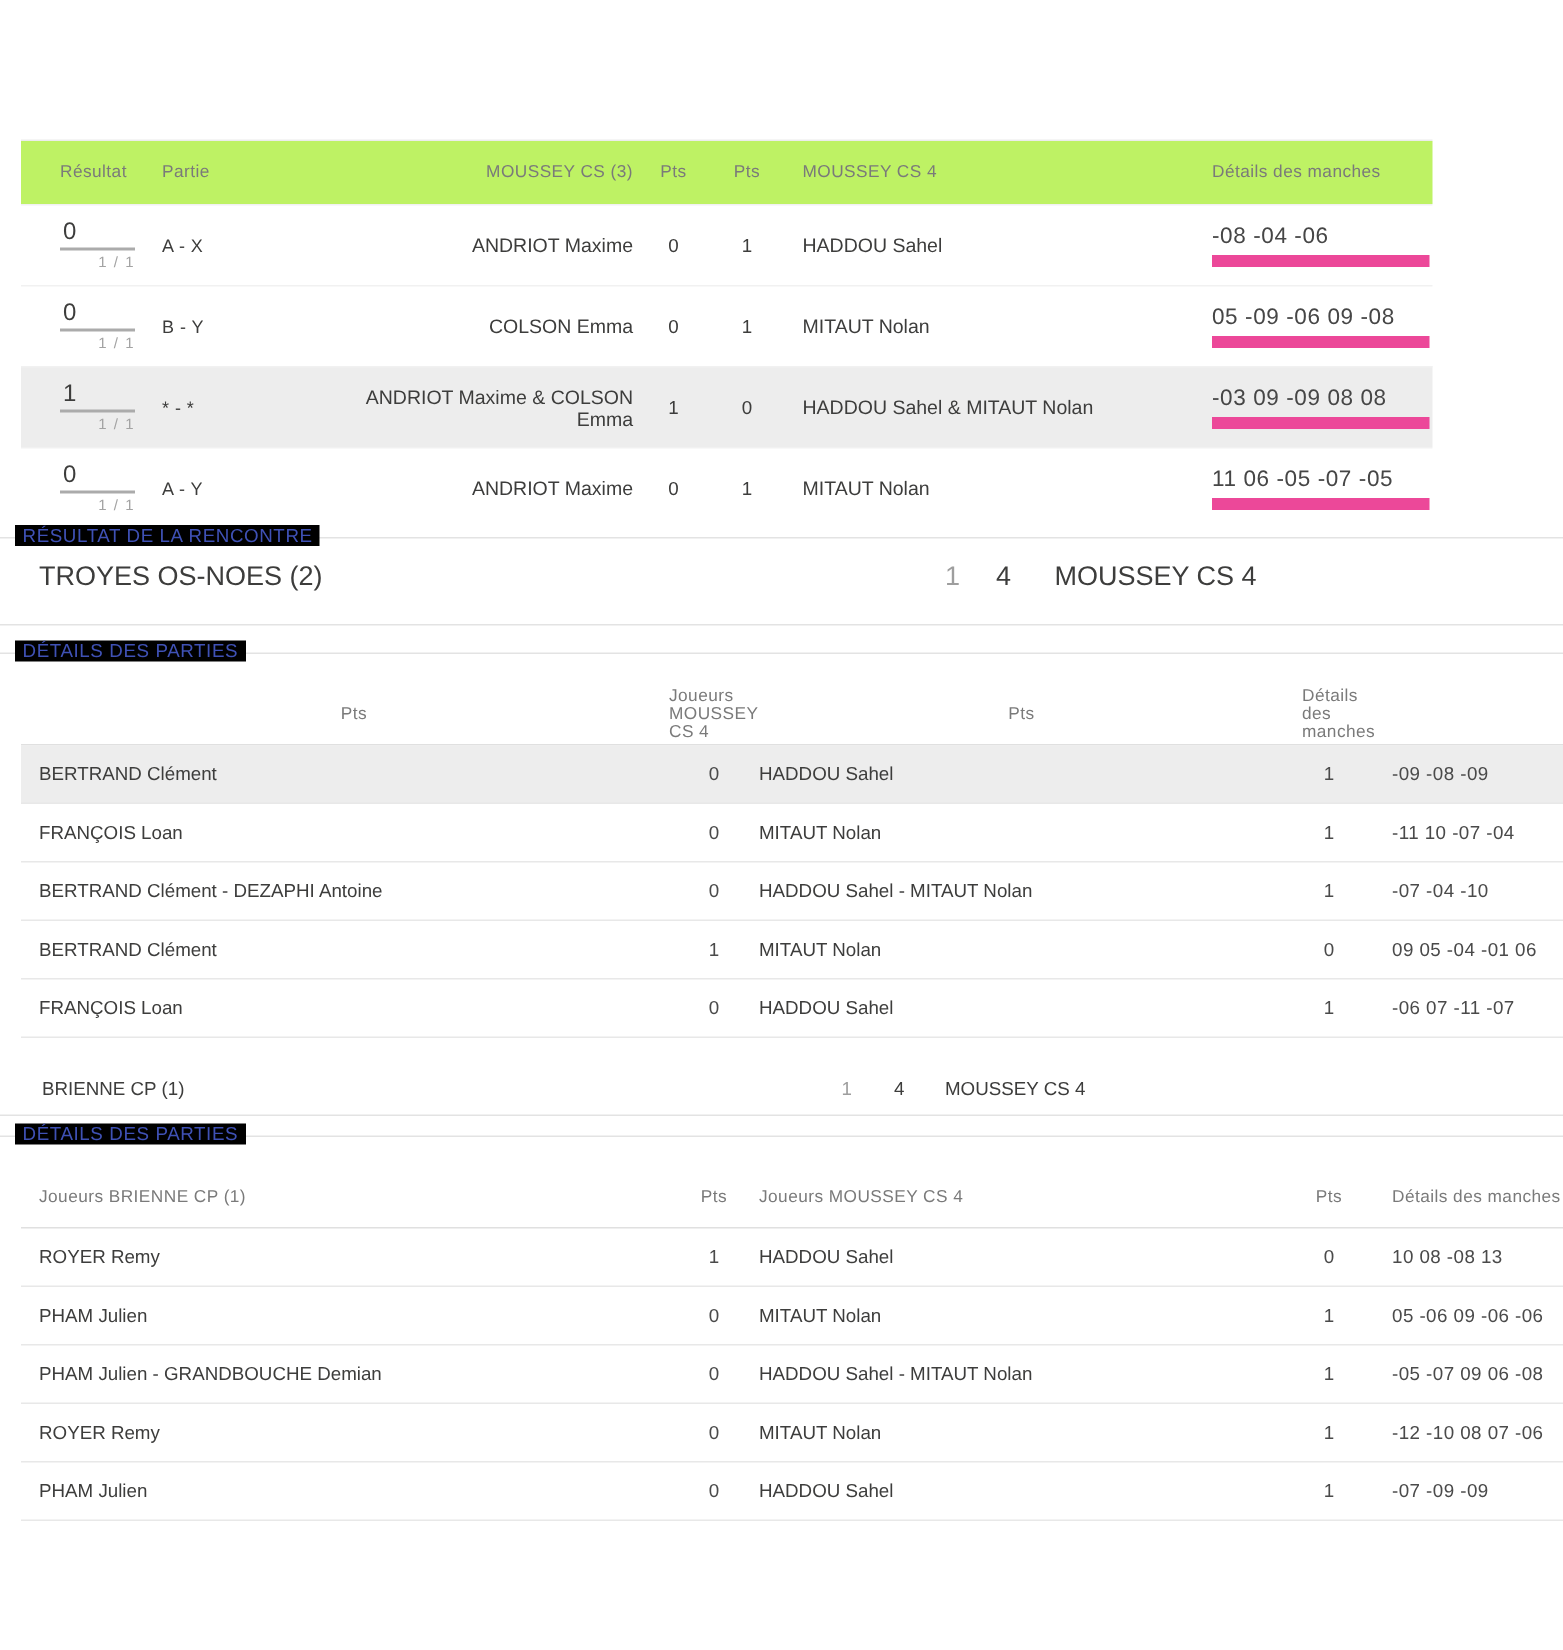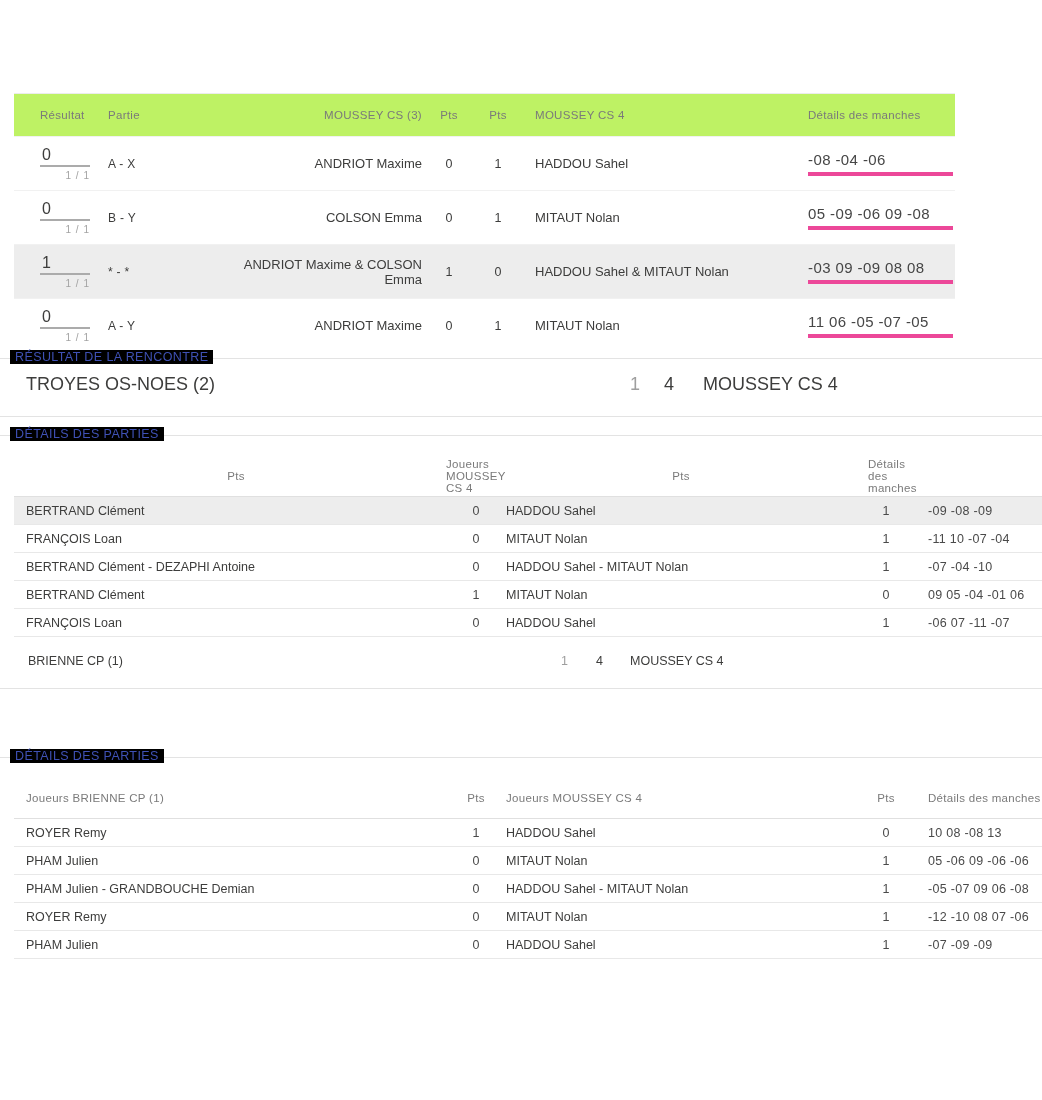--- a/index.html
+++ b/index.html
@@ -16,43 +16,43 @@
   .tt-row { height:54px; border-top:1px solid #f1f1f1; }
   .tt-row.hl { background:#ededed; }
   .res { width:50px; }
   .res .num { font-size:16px; color:#3d3d3c; padding:0 2px 1px 2px; border-bottom:2px solid #ababab; line-height:1.15; }
   .res .sub { text-align:right; font-size:10px; color:#a3a3a3; padding-top:3px; letter-spacing:1px; }
   .partie { font-size:12px; color:#3d3d3c; letter-spacing:.3px; }
   .pa { text-align:right; font-size:13px; color:#3d3d3c; }
   .pts { text-align:center; font-size:12.5px; color:#3d3d3c; }
   .pb { padding-left:15px; font-size:13px; color:#3d3d3c; }
   .det { padding-left:15px; padding-right:2px; align-self:center; }
-  .det .val { font-size:15px; color:#464646; letter-spacing:.4px; border-bottom:4px solid #ec4899; padding-bottom:4px; }
+  .det .val { font-size:15px; color:#464646; letter-spacing:.4px; border-bottom:8px solid #ec4899; padding-bottom:4px; }
 
   
   .section { position:absolute; left:0; width:1042px; border-top:1px solid #e3e3e3; }
   .legend { position:absolute; top:-9px; left:10px; background:#000000; padding:0 5px; font-size:12.5px; font-weight:500; color:#3F51B5; letter-spacing:.4px; }
   .s1 { top:358px; height:59px; border-bottom:1px solid #e3e3e3; }
   .s2 { top:435px; border-bottom:1px solid #e3e3e3; }
   .s3 { top:757px; }
   .score-line span { position:absolute; top:15px; font-size:18px; color:#3d3d3c; }
   .score-light { color:#9e9e9e !important; }
 
   
   .dt { margin:19px 0 0 14px; width:1028px; }
   .dt-grid { display:grid; grid-template-columns:420px 60px 350px 60px 1fr; padding-left:12px; align-items:center; }
   .dt-header { height:42px; color:#7a7a7a; font-size:11.5px; letter-spacing:.3px; border-bottom:1px solid #e0e0e0; }
   .dt-header .ctr { text-align:center; }
   .dt-header .ind { padding-left:12px; }
-  .dt-row { height:28px; border-bottom:1px solid #e8e8e8; font-size:12.5px; color:#3d3d3c; }
+  .dt-row { height:39px; border-bottom:1px solid #e8e8e8; font-size:12.5px; color:#3d3d3c; }
   .dt-row.hl { background:#ededed; }
   .dt-row .ctr { text-align:center; color:#4a4a4a; }
   .dt-row .dv { padding-left:12px; color:#4a4a4a; letter-spacing:.3px; }
   .footer-row { position:relative; height:51px; }
-  .footer-row span { position:absolute; top:17px; font-size:12.5px; color:#3d3d3c; }
+  .footer-row span { position:absolute; top:27px; font-size:12.5px; color:#3d3d3c; }
 </style>
 </head>
 <body>
 
 <div class="page">
 
   <div class="top-table">
     <div class="tt-grid tt-header">
       <div>Résultat</div>
       <div>Partie</div>

